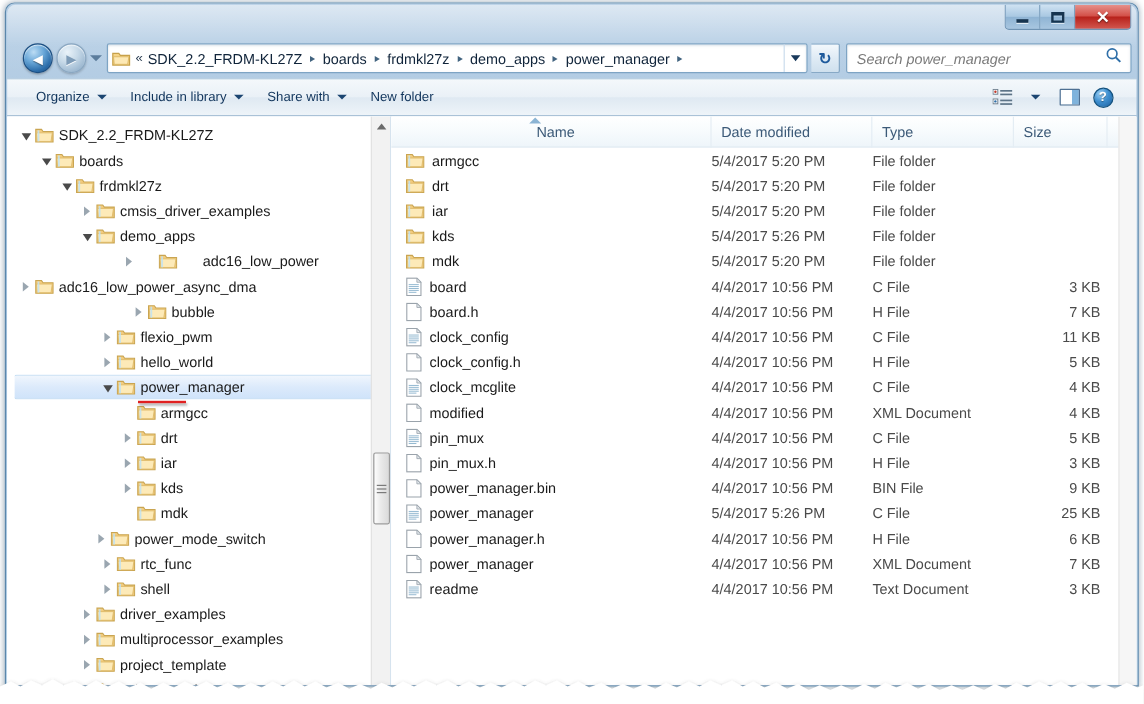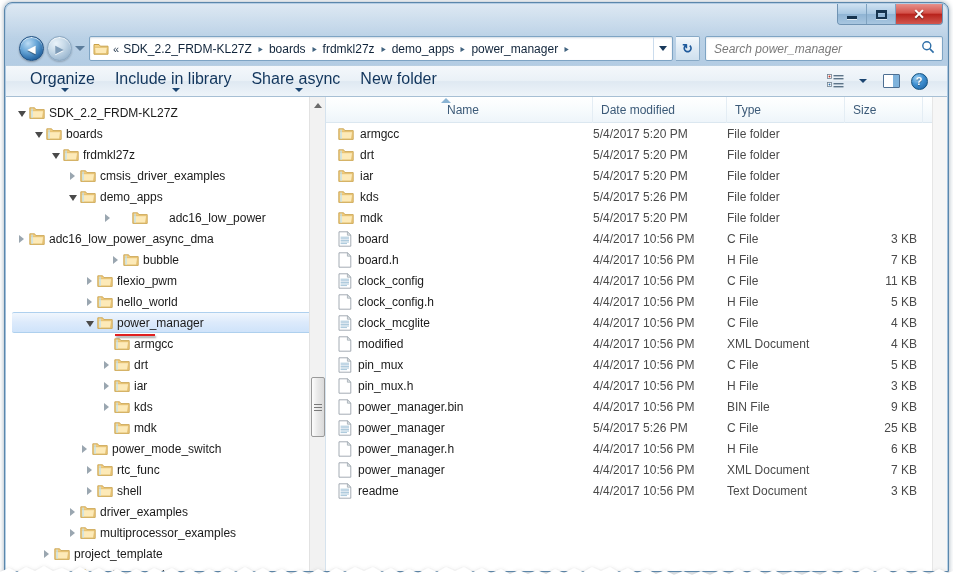--- a/index.html
+++ b/index.html
@@ -196,25 +196,24 @@
     left: 1px; top: 62px; right: 1px; height: 32px;
     background: linear-gradient(to bottom, #f4f8fb 0%, #eaf1f7 48%, #dfe9f2 52%, #eef4f9 100%);
     border-top: 1px solid #b9cfe2;
     border-bottom: 1px solid #a7bfd4;
     display: flex; align-items: center;
   }
   .tb-item {
     display: flex; align-items: center;
     height: 24px;
     padding: 0 9px;
-    font-size: 16px; color: #11355c;
+    font-size: 11px; color: #11355c;
     border: 1px solid transparent;
     border-radius: 3px;
     white-space: nowrap;
-    flex-direction: column;
   }
   .tb-item:first-child { margin-left: 14px; }
   .tb-caret {
     width: 0; height: 0; margin-left: 6px;
     border-left: 4px solid transparent;
     border-right: 4px solid transparent;
     border-top: 4px solid #1b4571;
   }
   .tb-right { margin-left: auto; display: flex; align-items: center; padding-right: 14px; }
   .tb-icon-btn {
@@ -472,21 +471,21 @@
     <div class="toolbar">
       <div class="tb-item">
         <span>Organize</span>
         <span class="tb-caret"></span>
       </div>
       <div class="tb-item">
         <span>Include in library</span>
         <span class="tb-caret"></span>
       </div>
       <div class="tb-item">
-        <span>Share async</span>
+        <span>Share with</span>
         <span class="tb-caret"></span>
       </div>
       <div class="tb-item">
         <span>New folder</span>
       </div>
 
       <div class="tb-right">
         <div class="tb-icon-btn">
           <span class="viewlist-icon">
             <svg width="17" height="14" viewBox="0 0 17 14">
@@ -781,21 +780,21 @@
               </div>
               <span class="folder-icon">
                 <svg width="16" height="14" viewBox="0 0 16 14">
                   <path d="M0.8 1.8 L5.6 1.8 L6.9 3.6 L15.2 3.6 L15.2 12.4 L0.8 12.4 Z" fill="#f3cc7e" stroke="#c9a552" stroke-width="0.9"></path>
                   <path d="M1.4 4.7 L14.6 4.7 L13.5 11.9 L2.0 11.9 Z" fill="#fdeab8" stroke="#dcb865" stroke-width="0.7"></path>
                   <rect x="2.3" y="2.6" width="1.5" height="9.2" fill="#bfe2f2" opacity="0.85"></rect>
                 </svg>
               </span>
               <span class="tree-label">multiprocessor_examples</span>
             </div>
-            <div class="tree-row" style="padding-left: 33px;">
+            <div class="tree-row" style="padding-left: 59px;">
               <div class="twisty">
                 <div class="tri-collapsed"></div>
               </div>
               <span class="folder-icon">
                 <svg width="16" height="14" viewBox="0 0 16 14">
                   <path d="M0.8 1.8 L5.6 1.8 L6.9 3.6 L15.2 3.6 L15.2 12.4 L0.8 12.4 Z" fill="#f3cc7e" stroke="#c9a552" stroke-width="0.9"></path>
                   <path d="M1.4 4.7 L14.6 4.7 L13.5 11.9 L2.0 11.9 Z" fill="#fdeab8" stroke="#dcb865" stroke-width="0.7"></path>
                   <rect x="2.3" y="2.6" width="1.5" height="9.2" fill="#bfe2f2" opacity="0.85"></rect>
                 </svg>
               </span>

